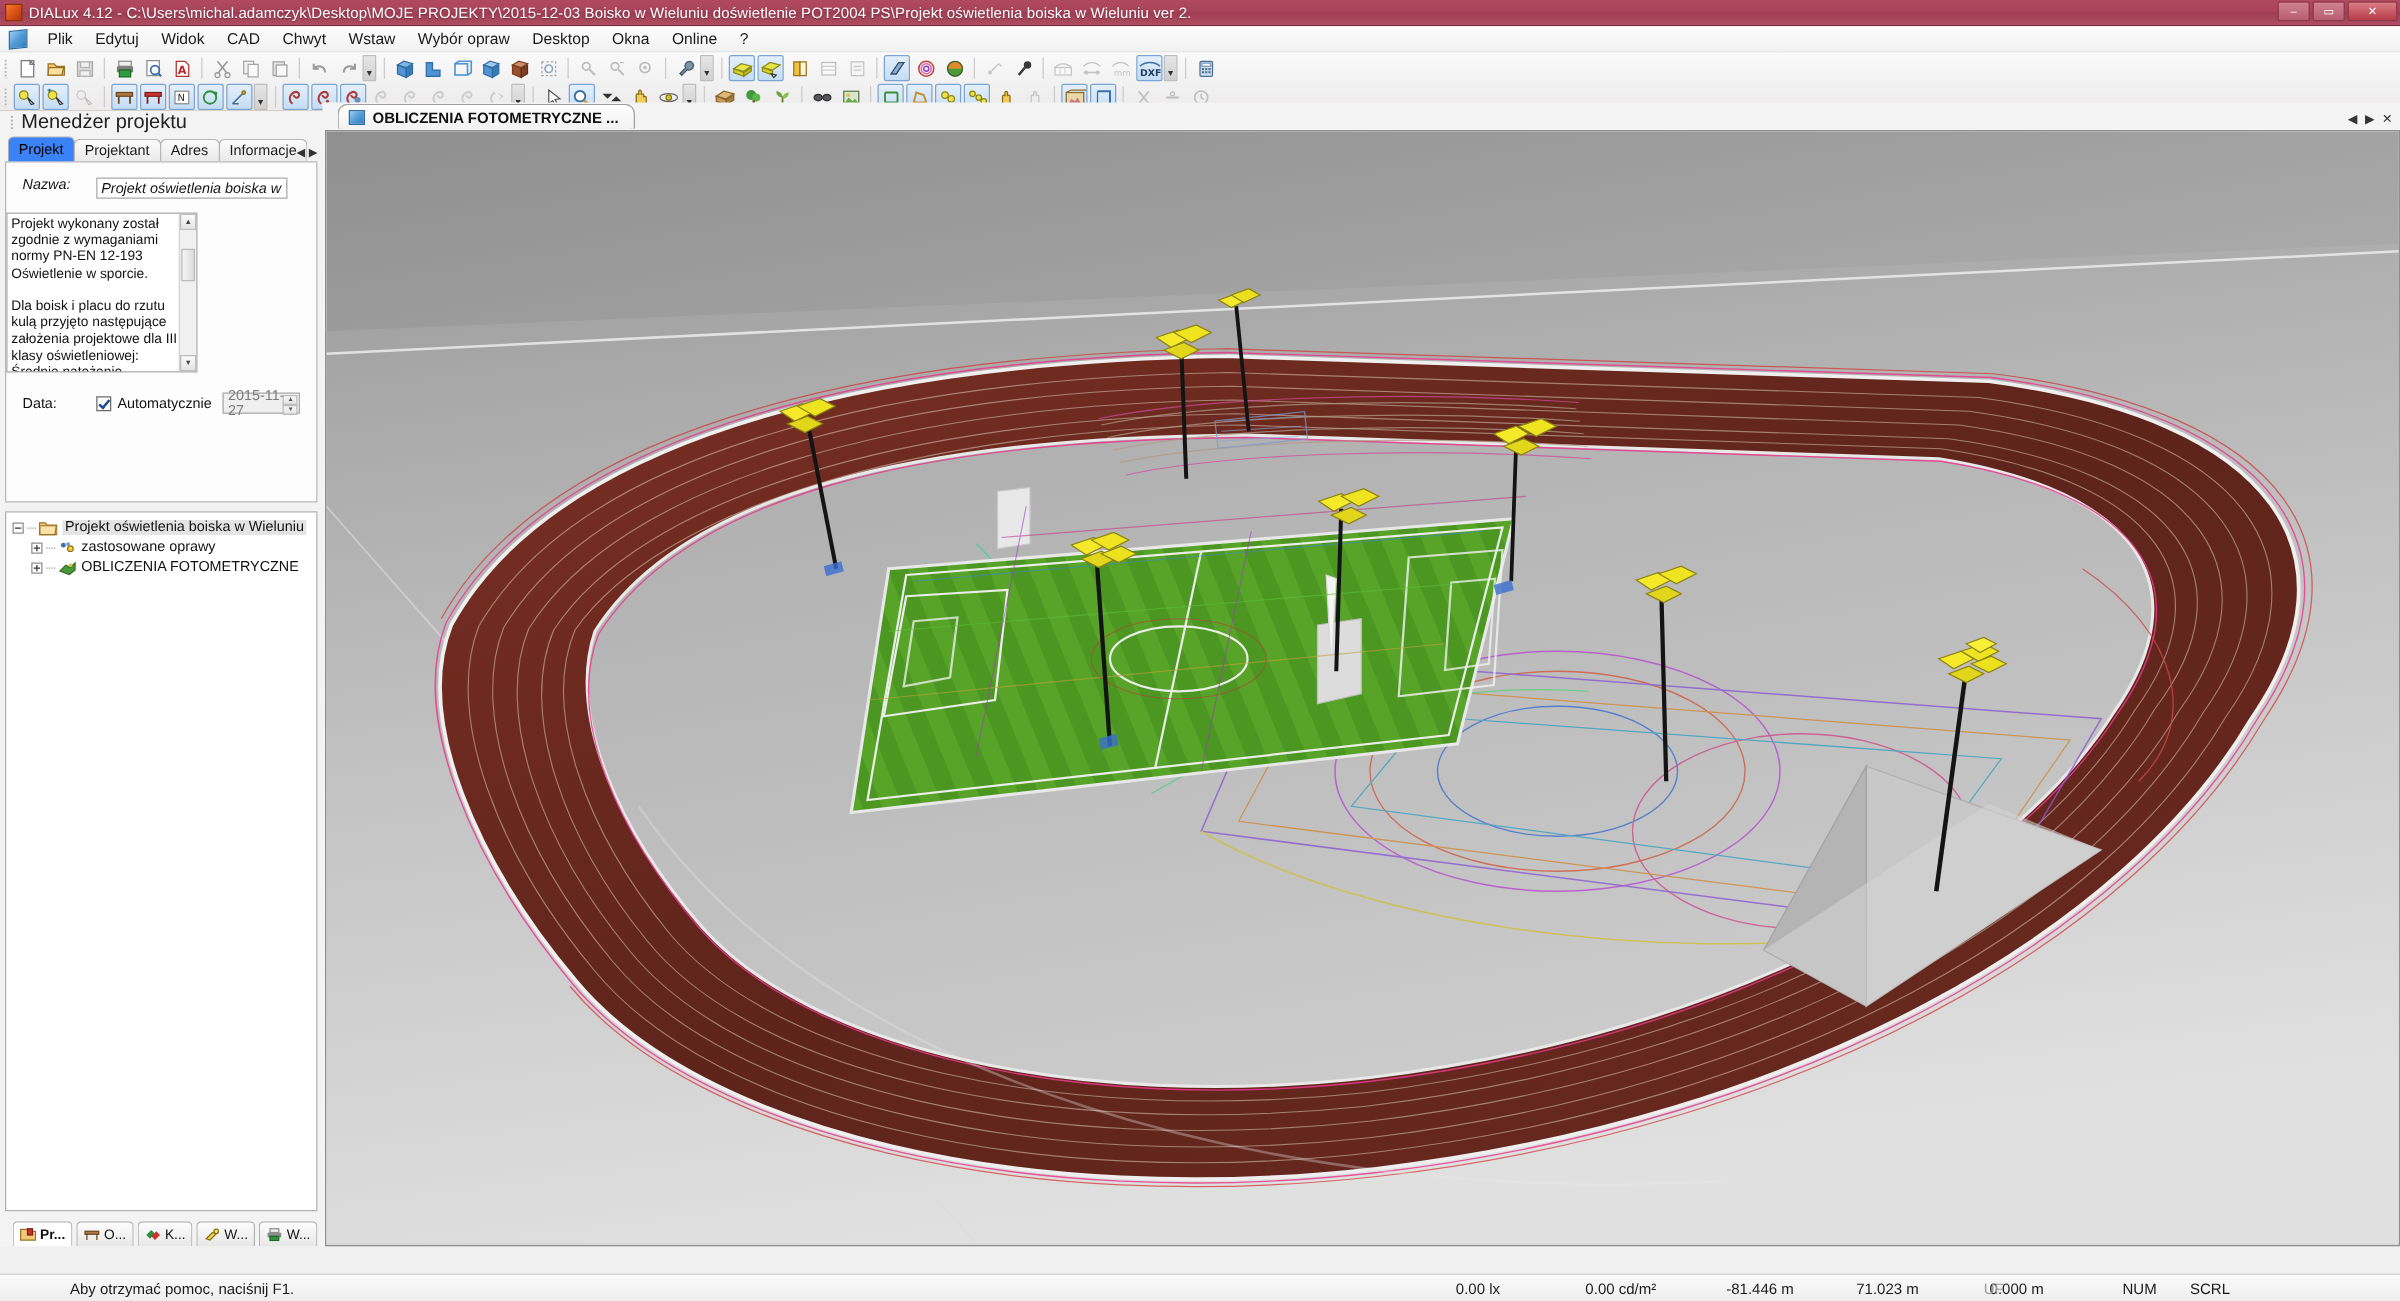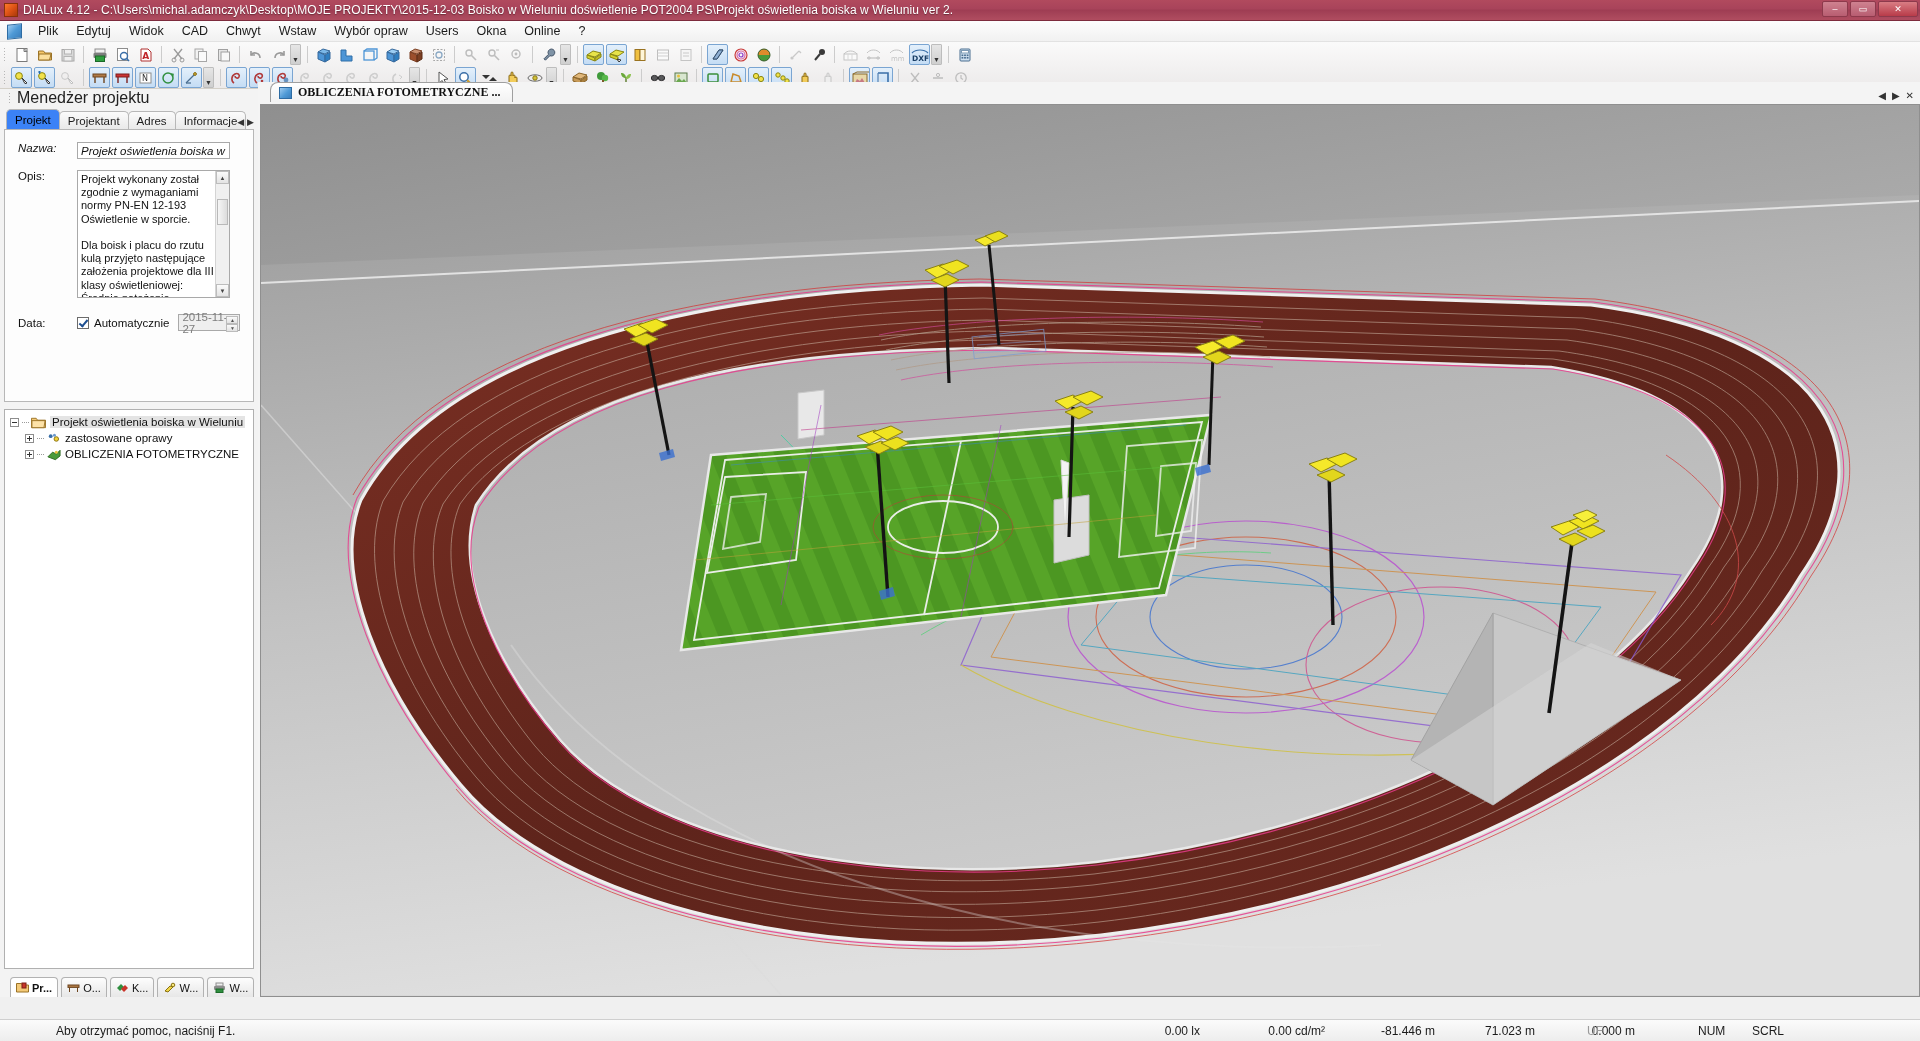--- a/index.html
+++ b/index.html
@@ -234,23 +234,22 @@
   }
   .btab.sel { background: #ffffff; font-weight: bold; }
   .btab .bi { width: 13px; height: 11px; flex: none; }
 
   
   #docarea {
     position: absolute; left: 258px; top: 82px; width: 1662px; height: 915px;
     background: #f4f4f4;
   }
   #doctabbar {
-    position: relative; height: 22px; display: flex; align-items: flex-start;
+    position: relative; height: 22px; display: flex; align-items: center;
     padding-left: 12px;
-    font-family: Liberation Serif, serif;
   }
   #doctab {
     height: 20px; padding: 0 12px 0 8px;
     display: flex; align-items: center; gap: 6px;
     background: linear-gradient(to bottom,#ffffff,#f2f2f2);
     border: 1px solid #9f9f9f; border-bottom: none;
     border-radius: 8px 8px 0 0;
     font-size: 12px; color: #111; font-weight: bold;
   }
   #doctab .cube {
@@ -299,21 +298,21 @@
 
 <div id="menubar">
   <div class="menu-icon"></div>
   <div class="mi">Plik</div>
   <div class="mi">Edytuj</div>
   <div class="mi">Widok</div>
   <div class="mi">CAD</div>
   <div class="mi">Chwyt</div>
   <div class="mi">Wstaw</div>
   <div class="mi">Wybór opraw</div>
-  <div class="mi">Users</div>
+  <div class="mi">Desktop</div>
   <div class="mi">Okna</div>
   <div class="mi">Online</div>
   <div class="mi">?</div>
 </div>
 
 <div id="toolbar-area">
 
   <div class="tbrow r1">
     <div class="grip"></div>
 
@@ -871,21 +870,20 @@
   </div>
 
   <div id="formpane">
 
     <div class="frow" id="nazwa-row">
       <div class="flabel">Nazwa:</div>
       <div class="finput" id="nazwa-input">Projekt oświetlenia boiska w Wieluniu</div>
     </div>
 
     <div class="frow" id="opis-row">
-      <div class="flabel">Opis:</div>
       <div id="opis-box">
         <div id="opis-text">Projekt wykonany został zgodnie z wymaganiami normy PN-EN 12-193 Oświetlenie w sporcie.
 
 Dla boisk i placu do rzutu kulą przyjęto następujące założenia projektowe dla III klasy oświetleniowej:
 Średnie natężenie oświetlenia</div>
         <div id="opis-scroll">
           <div class="arrow">▲</div>
           <div class="thumb"></div>
           <div class="arrow bottom">▼</div>
         </div>

